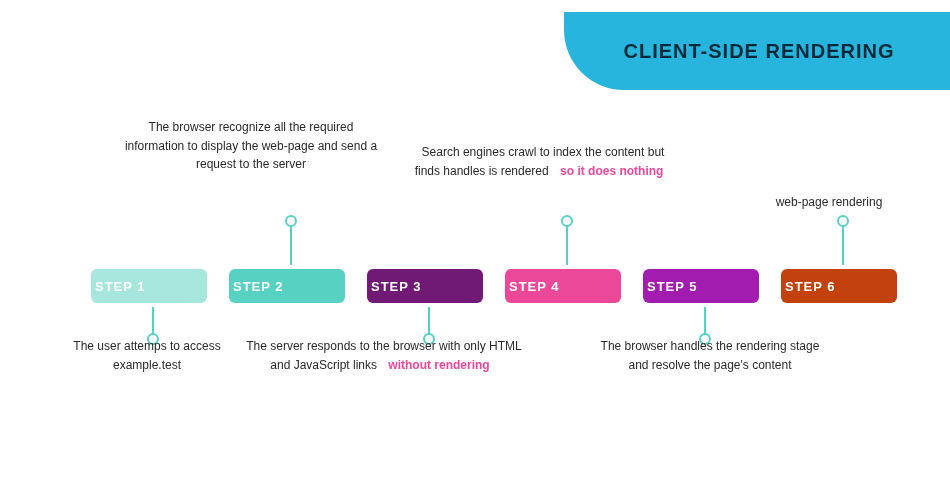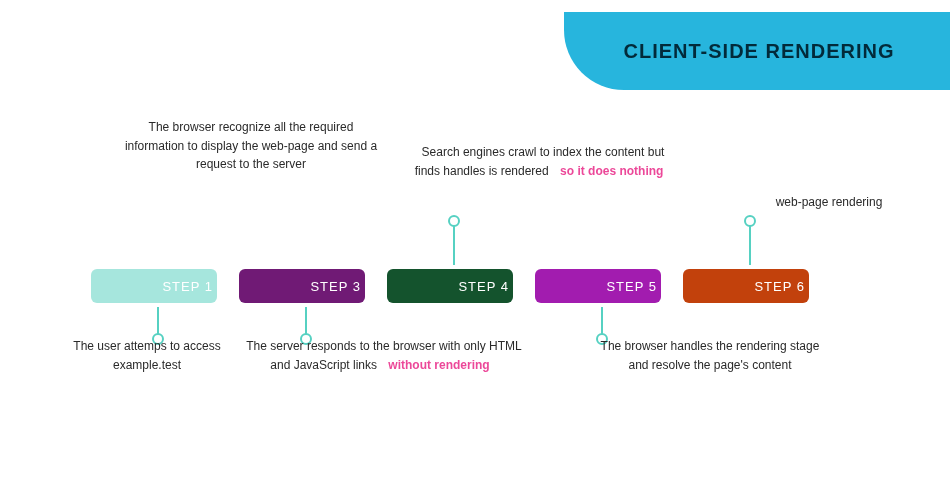--- a/index.html
+++ b/index.html
@@ -1,24 +1,24 @@
 <!DOCTYPE html>
 <html><head>
 <meta charset="utf-8">
 <style>
 *{margin:4px;padding:0;box-sizing:border-box}
 body{font-family:Arial,Helvetica,sans-serif;background:#fff;width:950px;height:500px;position:relative;overflow:hidden}
 .banner{position:absolute;top:0;right:0;width:390px;height:78px;background:#27b5dd;border-bottom-left-radius:60px;display:flex;align-items:center;justify-content:center}
 .banner-text{color:#022a3a;font-weight:900;font-size:20px;letter-spacing:1px}
 .steps-row{position:absolute;top:253px;left:75px;display:flex;gap:14px}
-.step{width:126px;height:34px;border-radius:6px;display:flex;align-items:center;justify-content:flex-end;color:#fff;font-weight:400;font-size:13px;letter-spacing:1px;position:relative}
+.step{width:116px;height:34px;border-radius:6px;display:flex;align-items:center;justify-content:flex-start;color:#fff;font-weight:700;font-size:13px;letter-spacing:1px;position:relative}
 .s1{background:#a6e6dd}
 .s2{background:#56d1c2}
 .s3{background:#701a75}
-.s4{background:#14532d}
+.s4{background:#ec4899}
 .s5{background:#a21caf}
 .s6{background:#c2410c}
 .conn{position:absolute;width:2px;background:#56d1c2;left:50%;transform:translateX(-50%)}
 .conn::before{content:"";position:absolute;width:8px;height:8px;border:2px solid #56d1c2;border-radius:50%;background:#fff;left:50%;transform:translateX(-50%)}
 .conn.above{bottom:100%}
 .conn.above::before{top:-10px}
 .conn.below{top:100%}
 .conn.below::before{bottom:-10px}
 .desc{position:absolute;font-size:12px;color:#2a2a2a;line-height:1.55;text-align:center}
 .red{color:#ec4899;font-weight:700}
@@ -27,20 +27,24 @@
 <body>
 
 <div class="banner">
   <div class="banner-text">CLIENT-SIDE RENDERING</div>
 </div>
 
 <div class="steps-row">
   <div class="step s1">
     <span>STEP 1</span>
     <div class="conn below" style="height:28px"></div>
+  </div>
+  <div class="step s2">
+    <span>STEP 2</span>
+    <div class="conn above" style="height:40px"></div>
   </div>
   <div class="step s3">
     <span>STEP 3</span>
     <div class="conn below" style="height:28px"></div>
   </div>
   <div class="step s4">
     <span>STEP 4</span>
     <div class="conn above" style="height:40px"></div>
   </div>
   <div class="step s5">

